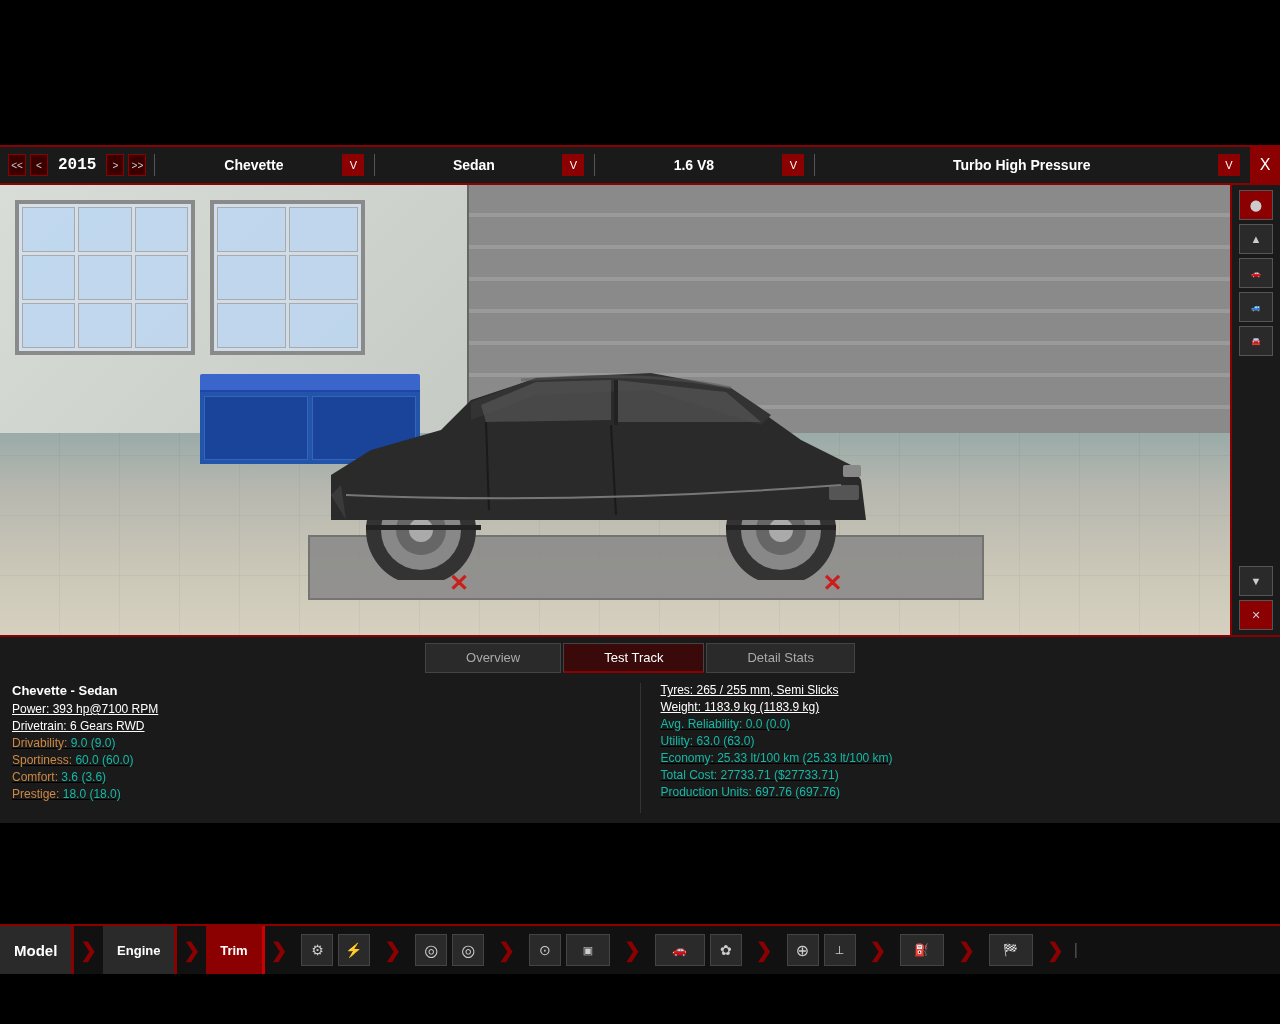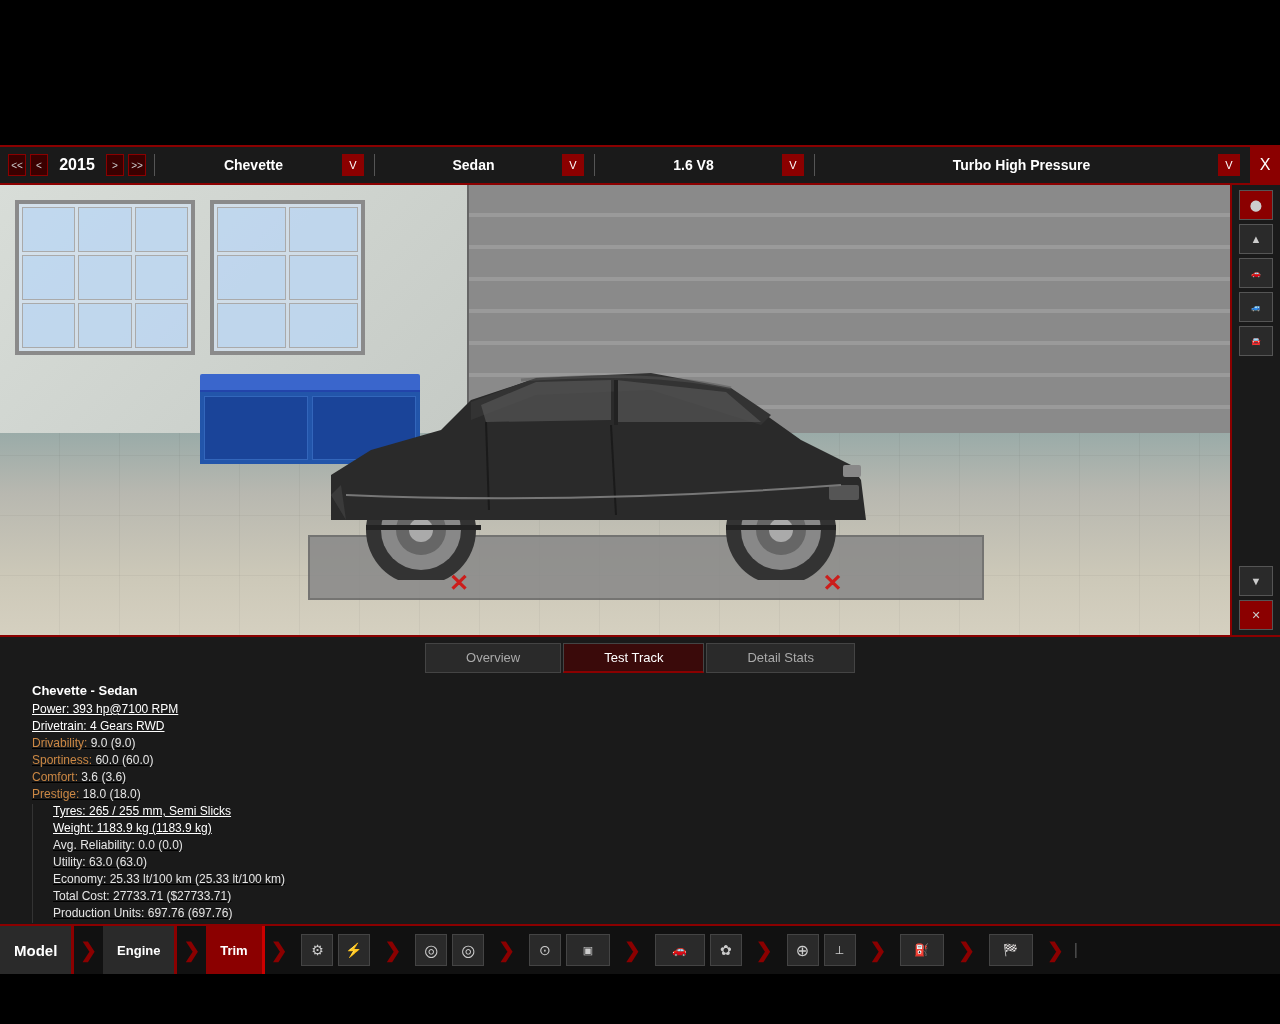--- a/index.html
+++ b/index.html
@@ -56,20 +56,21 @@
       font-size: 10px;
     }
 
     .year-display {
       color: #fff;
       font-size: 16px;
       font-weight: bold;
       padding: 0 6px;
       min-width: 50px;
       text-align: center;
+      font-family: Liberation Mono, monospace;
     }
 
     .dropdown-section {
       flex: 1;
       display: flex;
       align-items: center;
       border-left: 1px solid #555;
       padding: 0 10px;
       position: relative;
     }
@@ -180,24 +181,23 @@
 
     .tab.active {
       background: #3a0a0a;
       color: #fff;
       border-bottom: 2px solid #8b0000;
     }
 
     
     .stats-panel {
       display: flex;
-      padding: 10px 32px;
+      padding: 10px 12px;
       background: #1a1a1a;
       min-height: 150px;
-      flex-direction: column;
     }
 
     .stats-left {
       flex: 1;
       padding-right: 20px;
     }
 
     .stats-right {
       flex: 1;
       padding-left: 20px;
@@ -211,21 +211,21 @@
       font-weight: bold;
     }
 
     .stat-row {
       font-size: 12px;
       margin-bottom: 3px;
       text-decoration: underline;
     }
 
     .stat-label { color: #cc8844; }
-    .stat-value { color: #e5e5e5; }
+    .stat-value { color: #14b8a6; }
     .stat-white { color: #fff; }
 
     
     .panel-arrow-left {
       position: absolute;
       left: 0;
       top: 635px;
       width: 20px;
       height: 180px;
       background: #3a0000;
@@ -409,21 +409,21 @@
     <div class="tab">Overview</div>
     <div class="tab active">Test Track</div>
     <div class="tab">Detail Stats</div>
   </div>
 
   <div class="stats-panel">
 
     <div class="stats-left">
       <div class="stat-name">Chevette - Sedan</div>
       <div class="stat-row stat-white">Power: 393 hp@7100 RPM</div>
-      <div class="stat-row stat-white">Drivetrain: 4 Gears RWD</div>
+      <div class="stat-row stat-white">Drivetrain: 6 Gears RWD</div>
       <div class="stat-row">
         <span class="stat-label">Drivability:</span>
         <span class="stat-value"> </span>
         <span class="stat-value">9.0</span>
         <span class="stat-value"> </span>
         <span class="stat-value">(9.0)</span>
       </div>
       <div class="stat-row">
         <span class="stat-label">Sportiness:</span>
         <span class="stat-value"> <span>60.0</span> <span>(60.0)</span></span>

